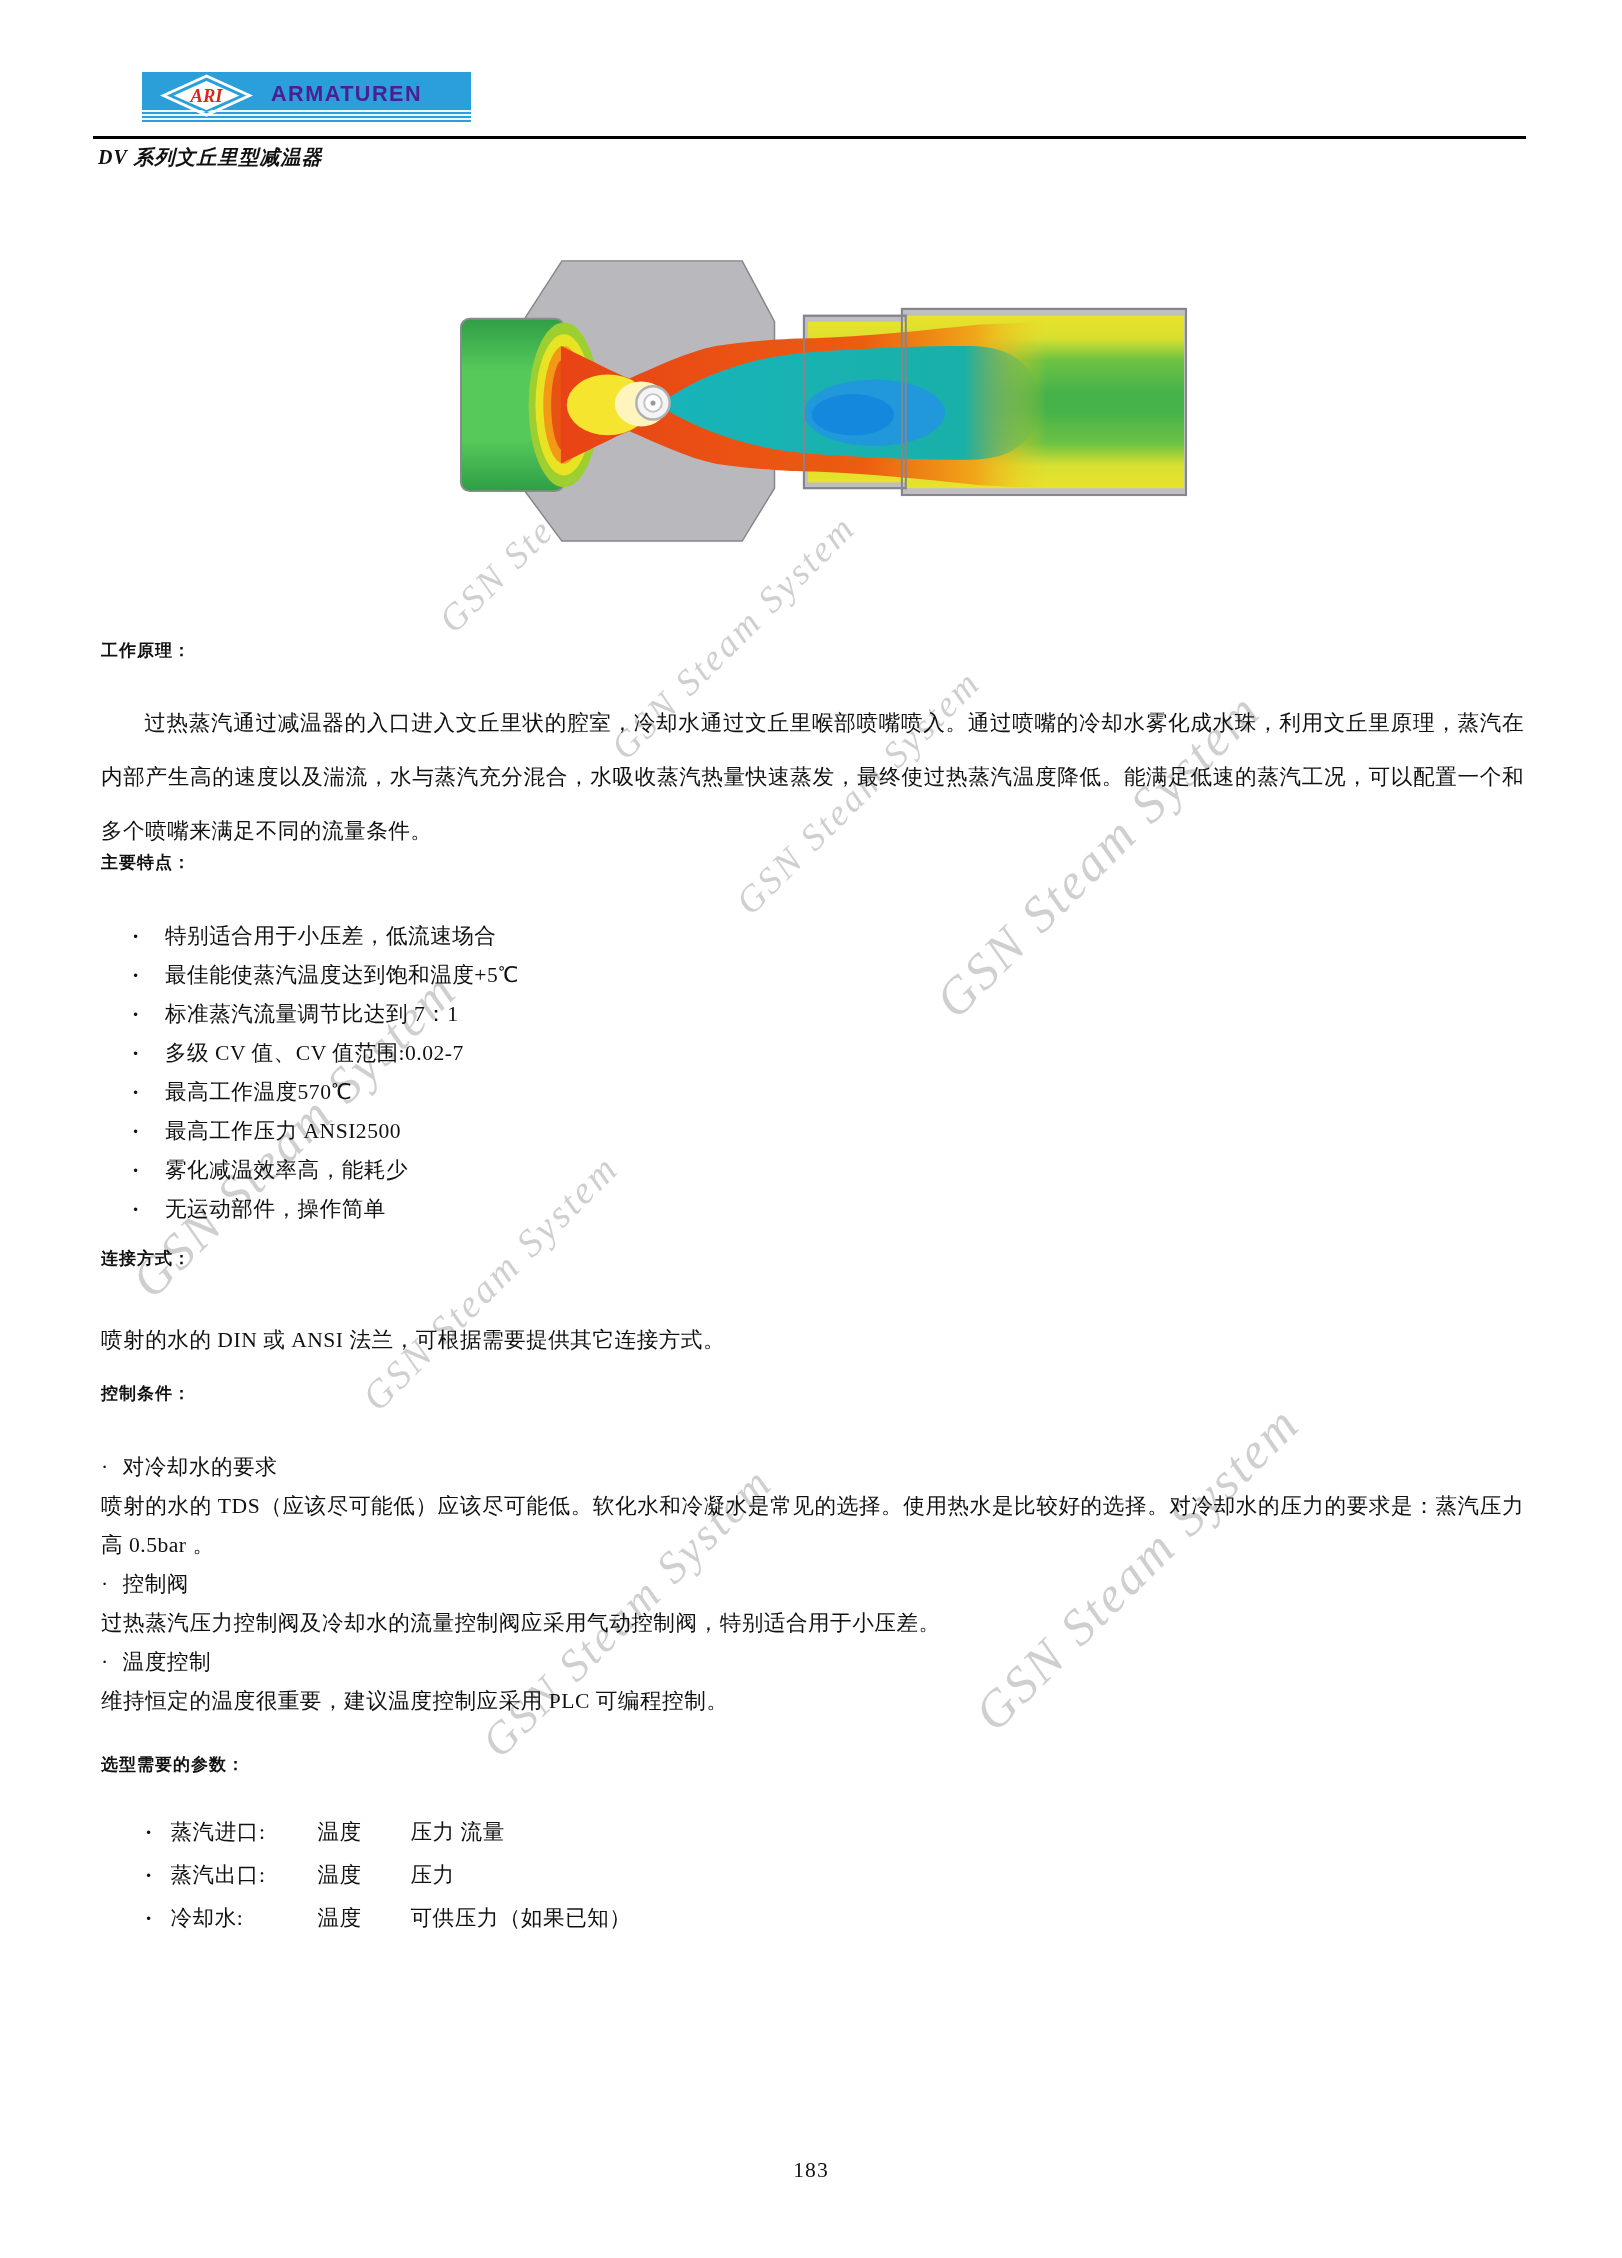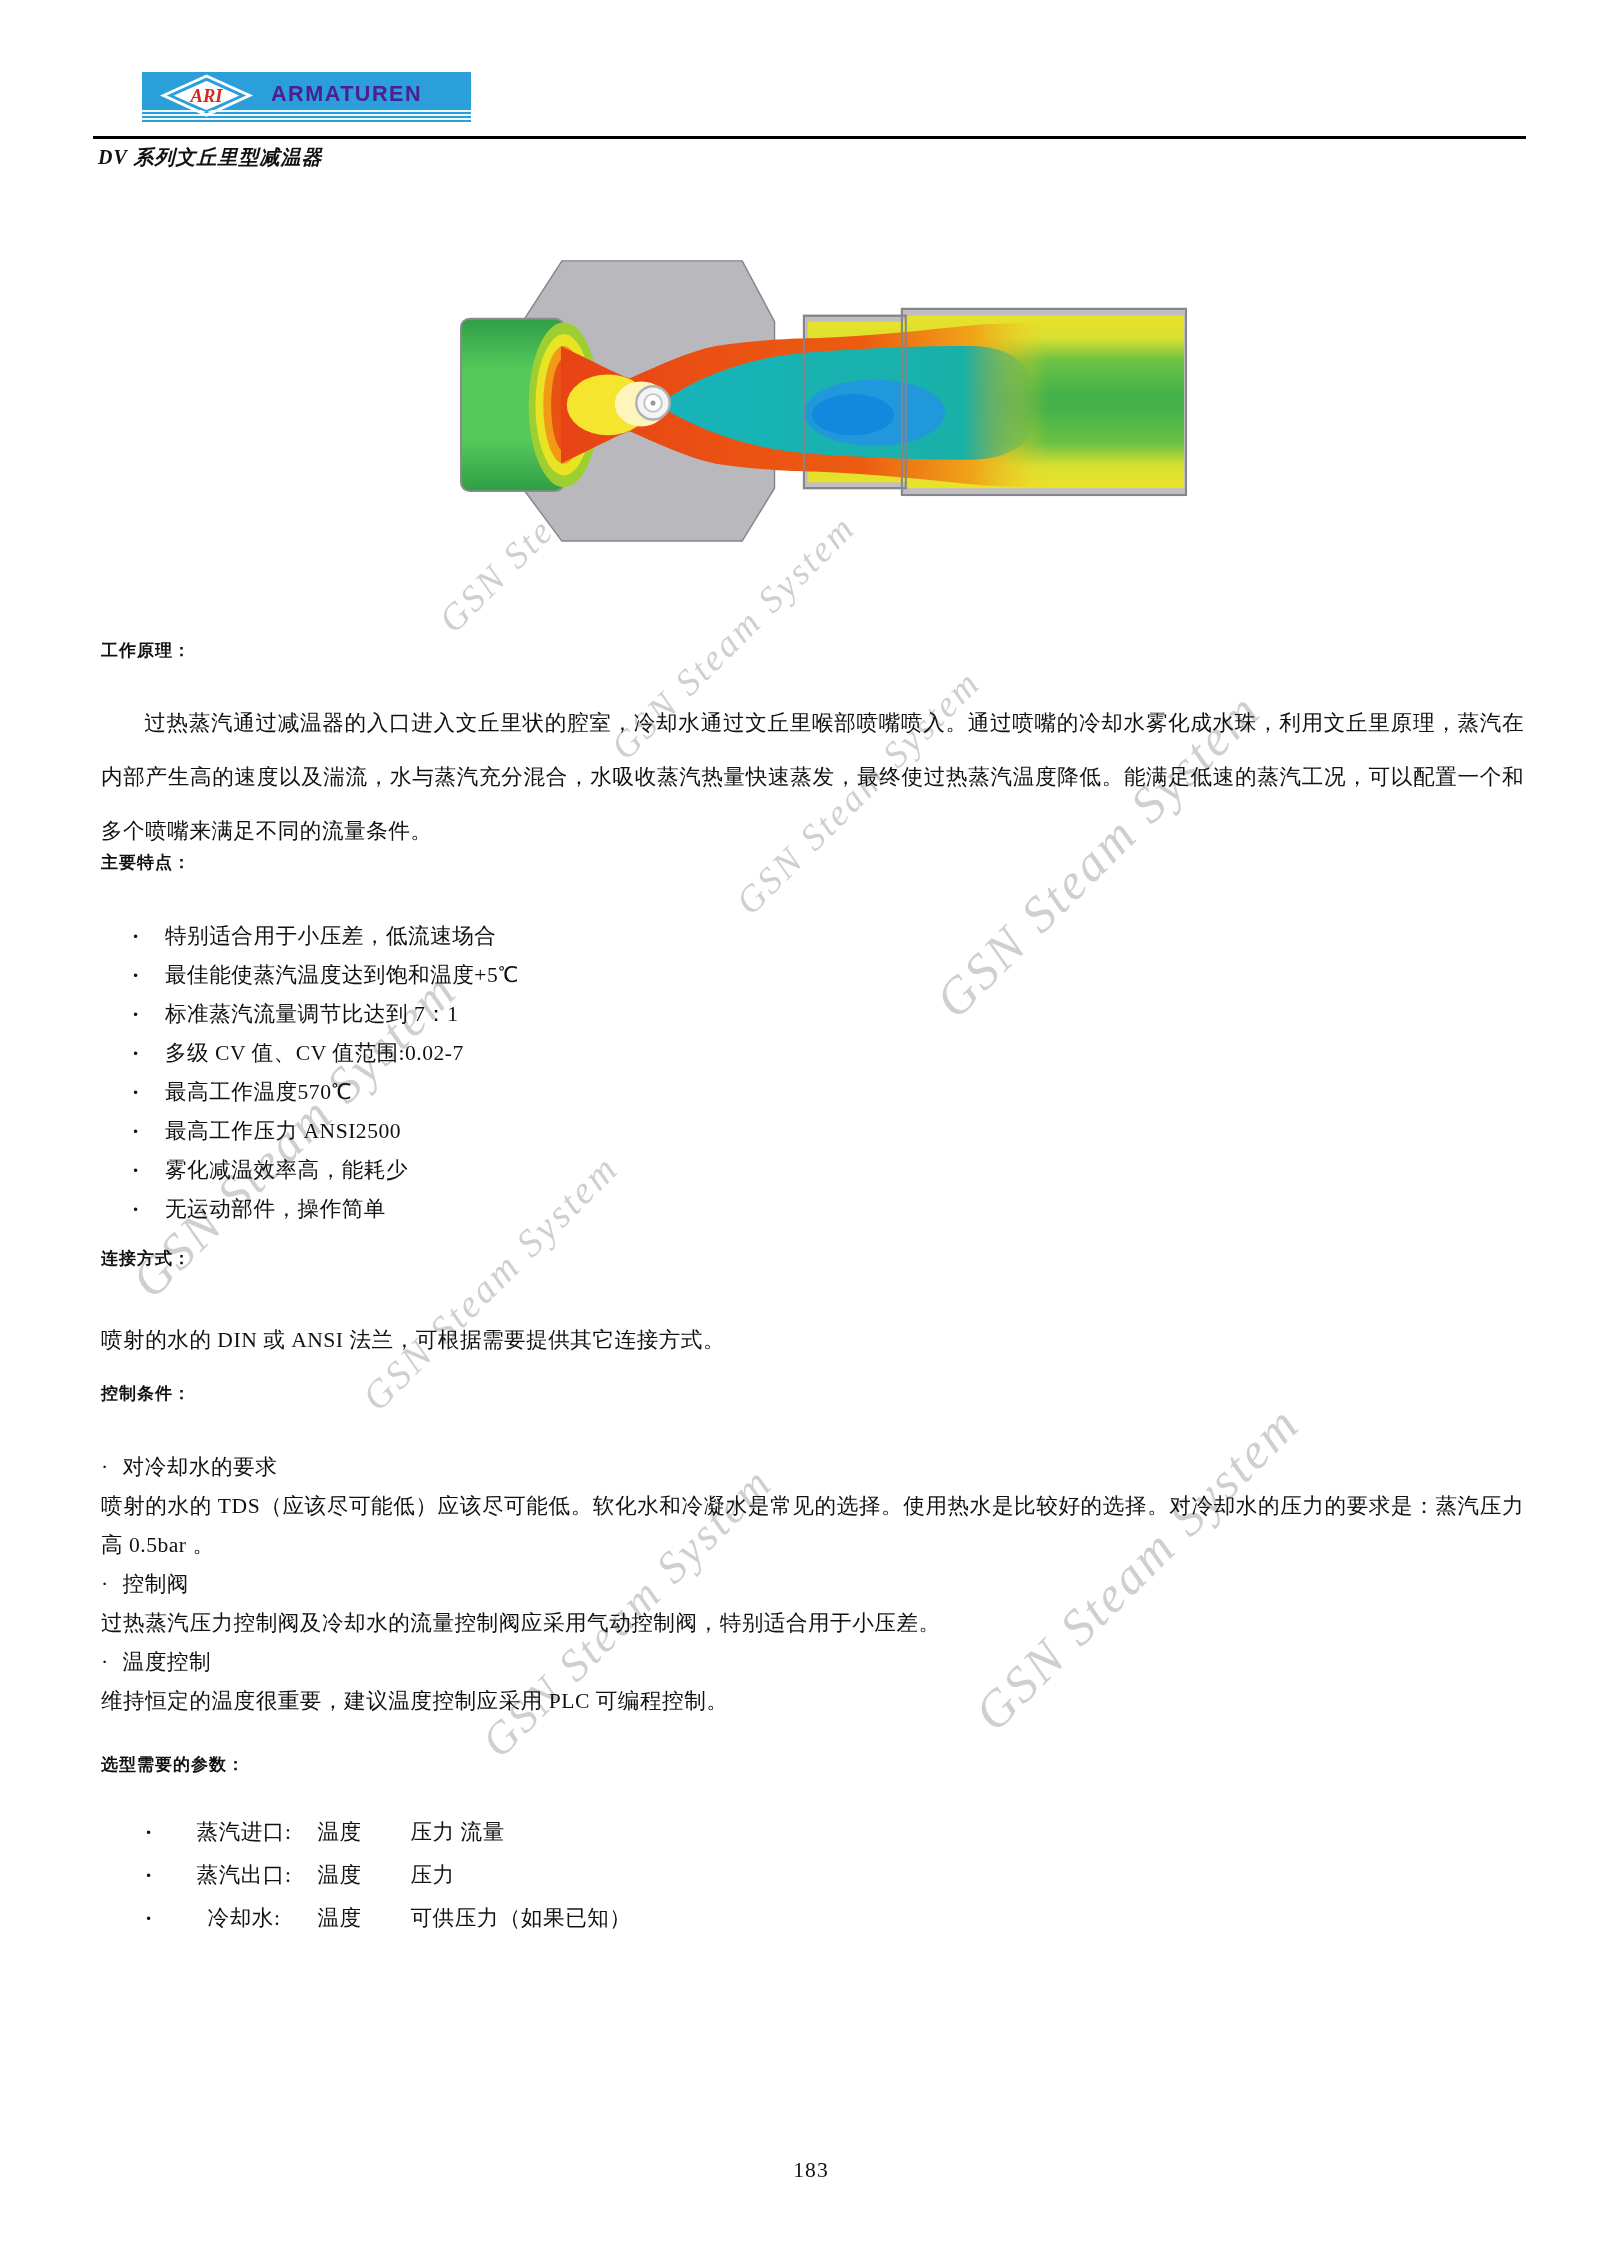--- a/index.html
+++ b/index.html
@@ -30,21 +30,21 @@
   .plain{position:absolute;left:101px;width:1423px;font-size:21.6px;line-height:39px;letter-spacing:0.5px;}
   .feature-list{position:absolute;left:132px;top:917px;width:882px;}
   .feature-item{display:flex;align-items:baseline;font-size:21.6px;line-height:39px;letter-spacing:0.5px;}
   .feature-item .dot{width:33px;font-weight:bold;}
   .ctrl-block{font-size:21.6px;line-height:39px;letter-spacing:0.5px;text-align:justify;}
   .ctrl-bullet{display:flex;}
   .ctrl-bullet .dot{width:21.6px;}
   .sel-list{position:absolute;left:145px;top:1811px;width:1078px;}
   .sel-row{display:flex;align-items:baseline;font-size:21.6px;line-height:43px;letter-spacing:0.5px;}
   .sel-row .dot{width:25.5px;font-weight:bold;}
-  .sel-row .lbl{width:147px;text-align:center;}
+  .sel-row .lbl{width:147px;}
   .sel-row .c1{width:93px;}
   
   .wm{position:absolute;transform:translate(-50%,-50%) rotate(-45deg);
       font-family:"Liberation Serif",serif;font-style:italic;color:rgba(130,130,130,0.38);
       white-space:nowrap;letter-spacing:2.9px;pointer-events:none;}
   
   .footer{position:absolute;left:0;top:2158px;width:1622px;text-align:center;
           font-size:21.6px;letter-spacing:1px;}
 </style>
 </head>

